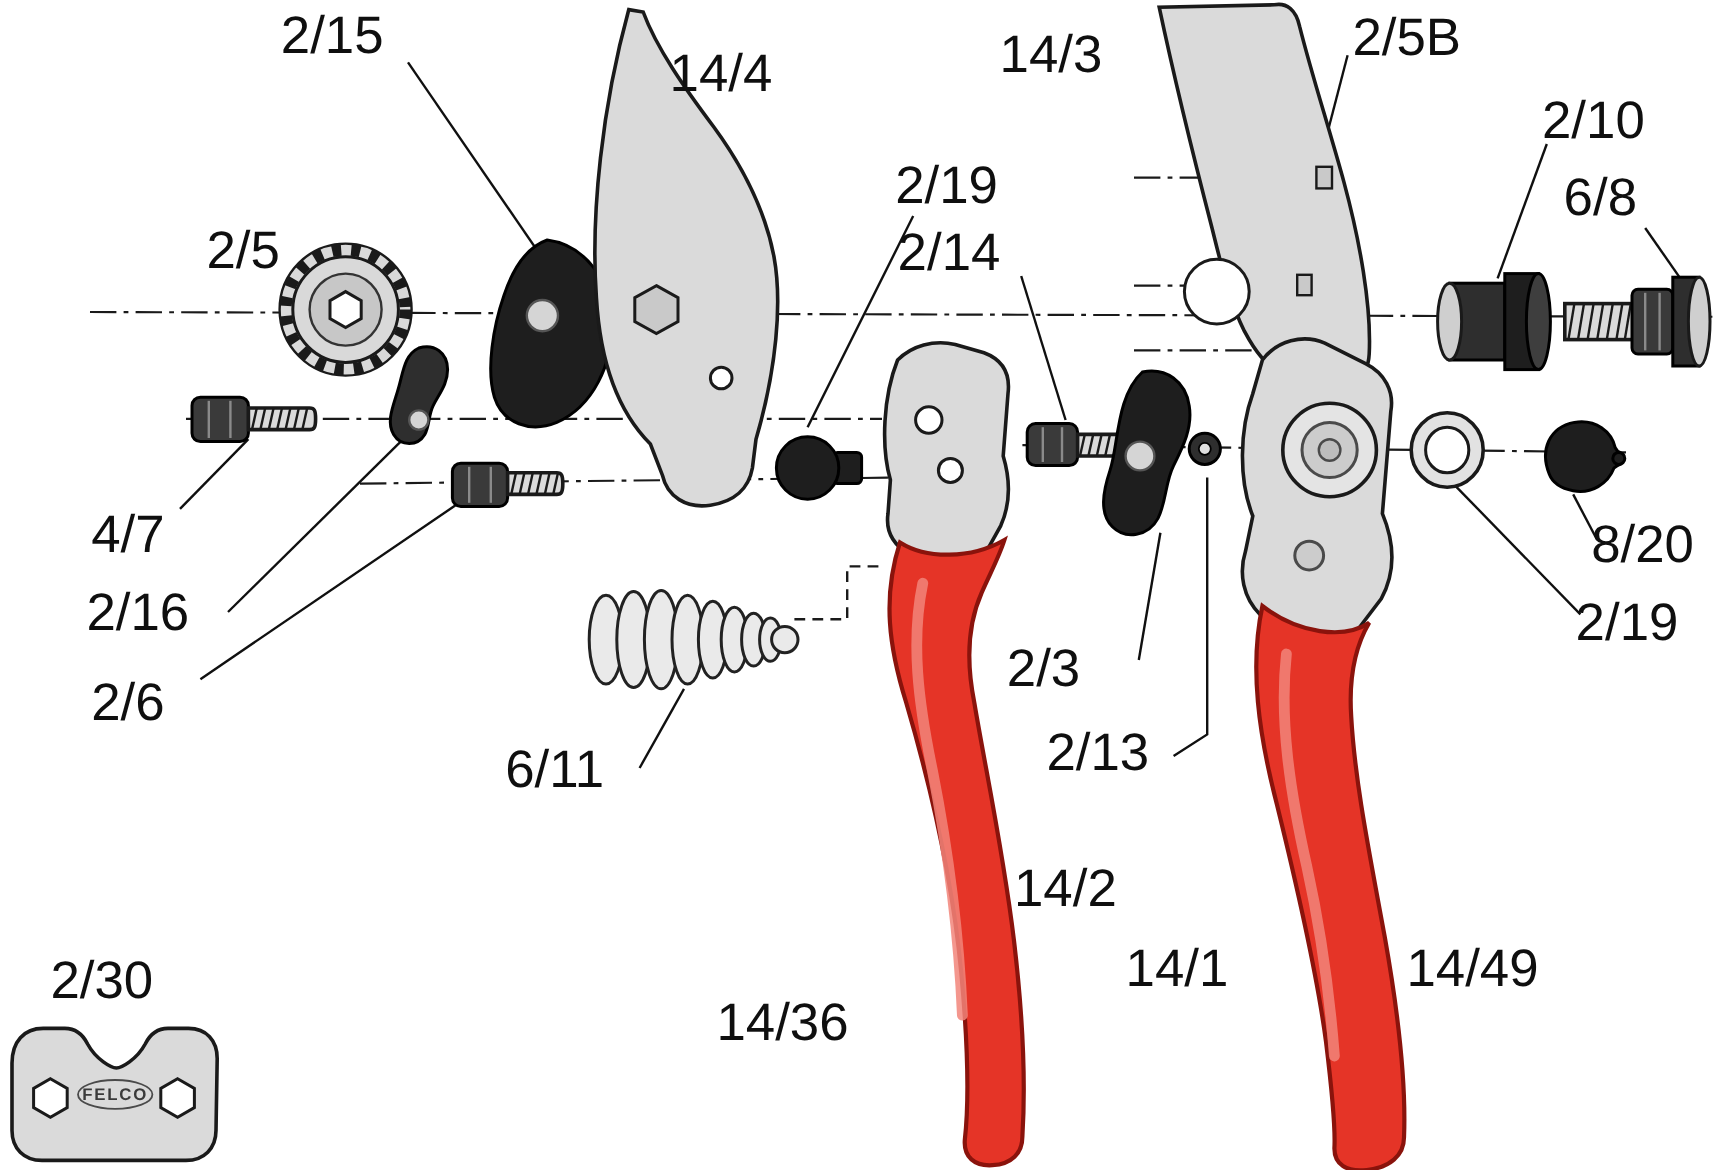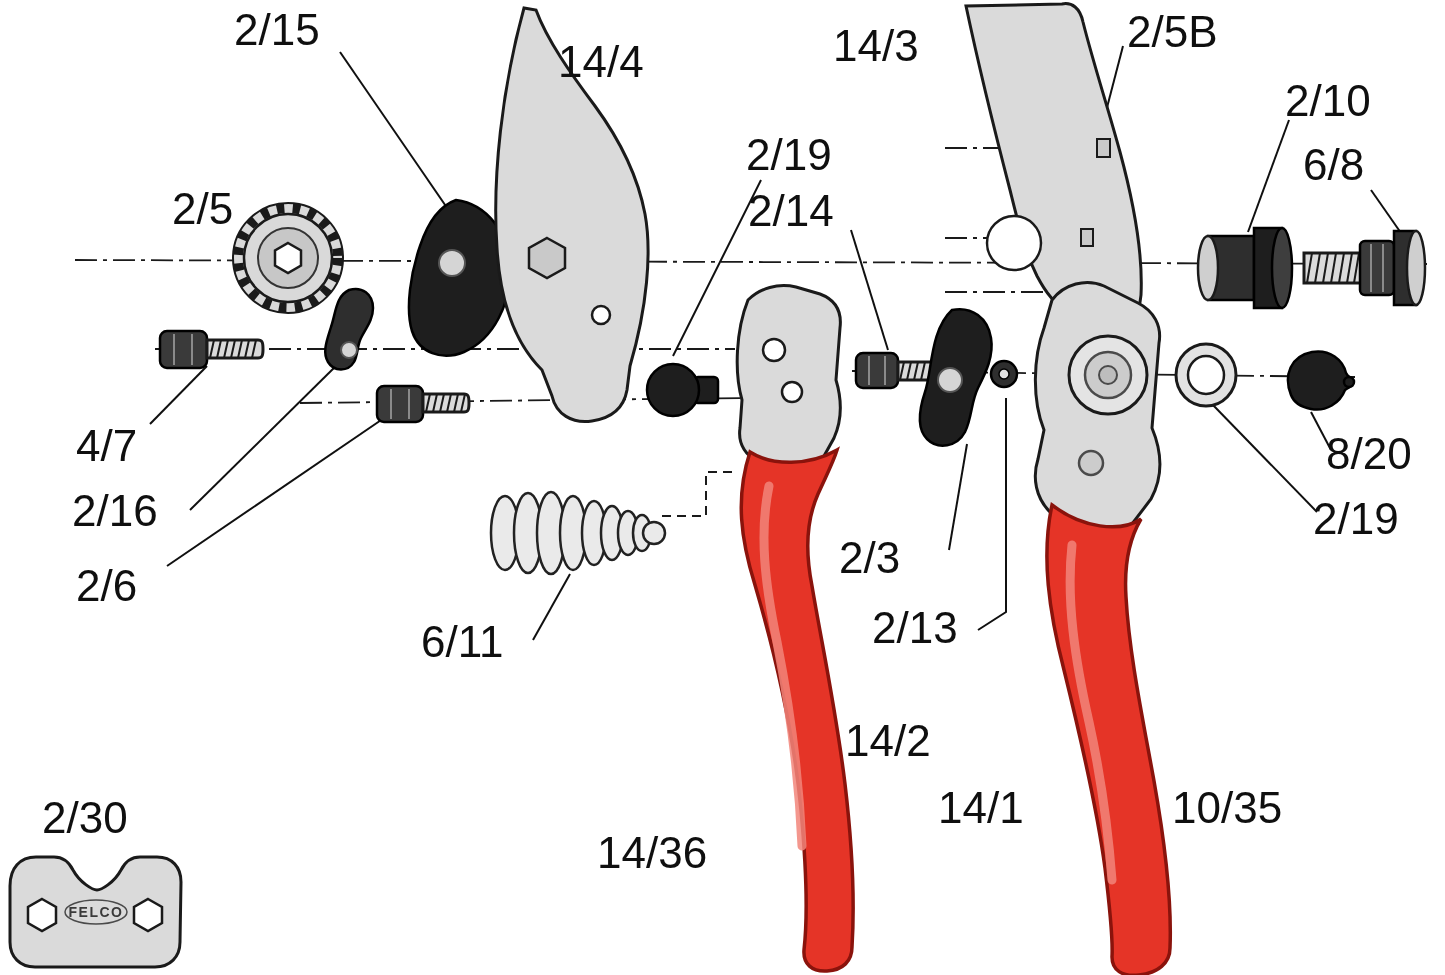--- a/index.html
+++ b/index.html
@@ -251,16 +251,16 @@
   <div class="part-label" style="left:76px;top:424px">4/7</div>
   <div class="part-label" style="left:72px;top:489px">2/16</div>
   <div class="part-label" style="left:76px;top:564px">2/6</div>
   <div class="part-label" style="left:421px;top:620px">6/11</div>
   <div class="part-label" style="left:839px;top:536px">2/3</div>
   <div class="part-label" style="left:872px;top:606px">2/13</div>
   <div class="part-label" style="left:1326px;top:432px">8/20</div>
   <div class="part-label" style="left:1313px;top:497px">2/19</div>
   <div class="part-label" style="left:845px;top:719px">14/2</div>
   <div class="part-label" style="left:938px;top:786px">14/1</div>
-  <div class="part-label" style="left:1172px;top:786px">10/35</div>
+  <div class="part-label" style="left:1172px;top:786px">14/49</div>
   <div class="part-label" style="left:597px;top:831px">14/36</div>
   <div class="part-label" style="left:42px;top:796px">2/30</div>
 </div>
 
 </body></html>

